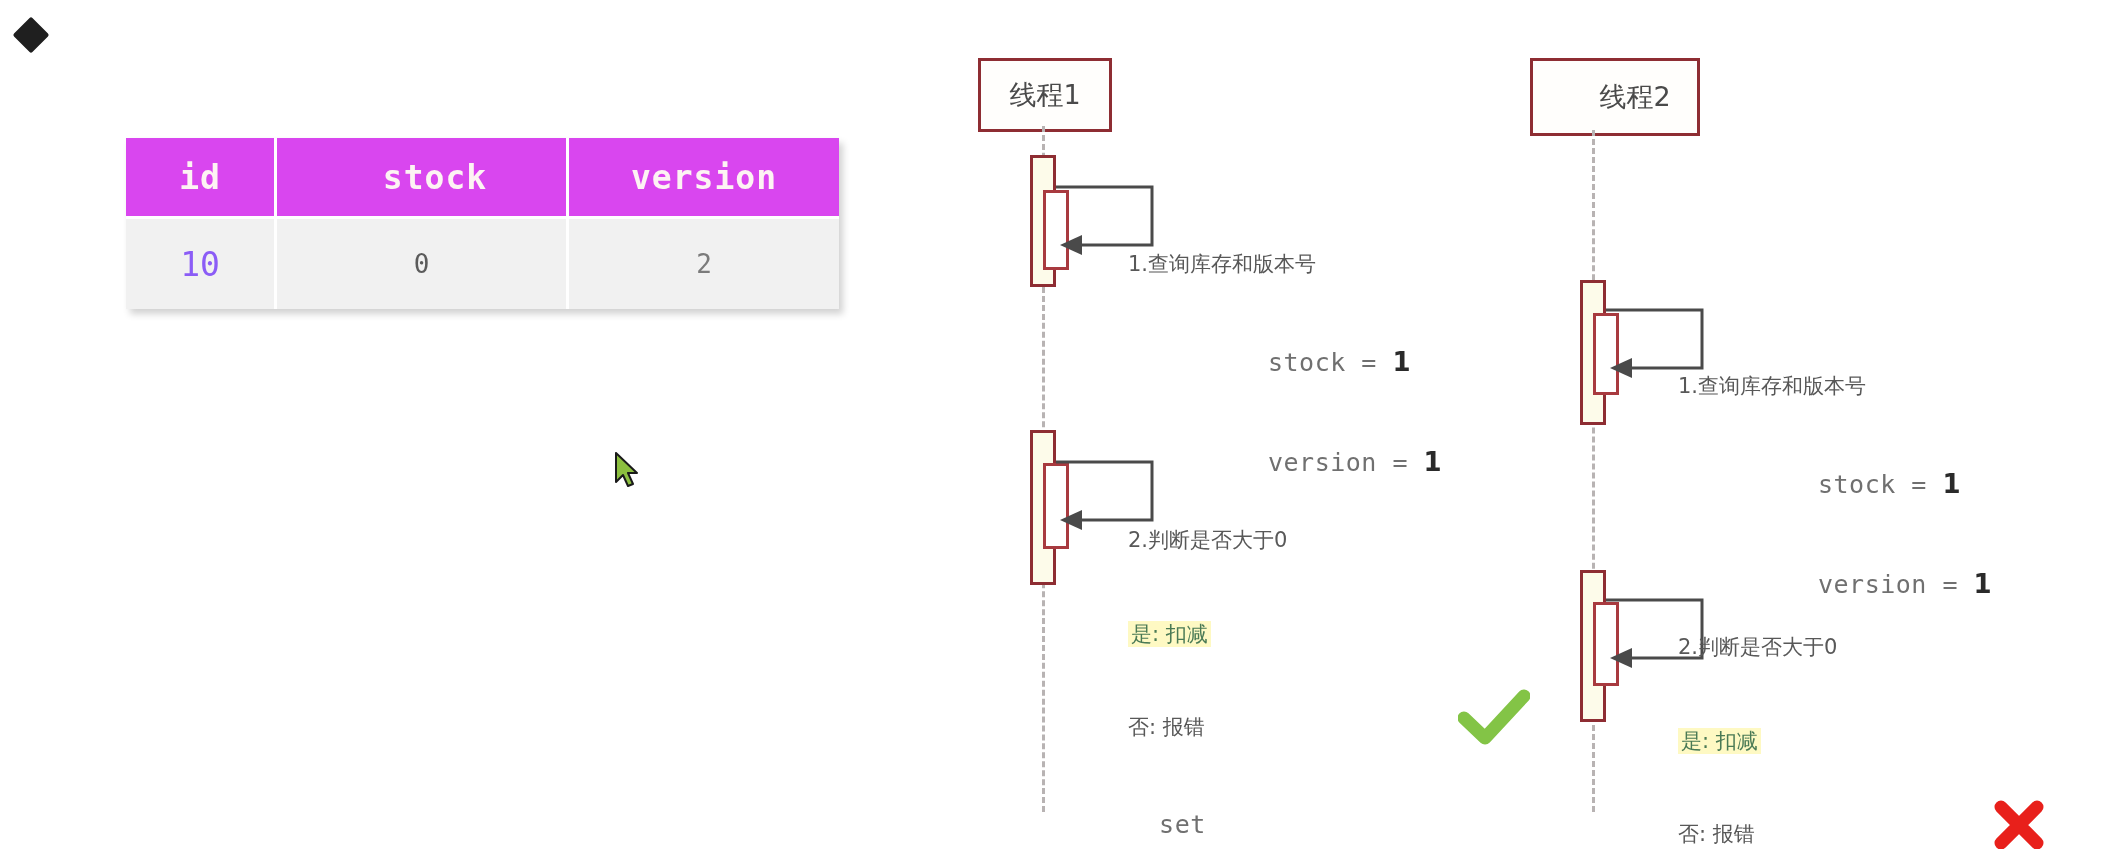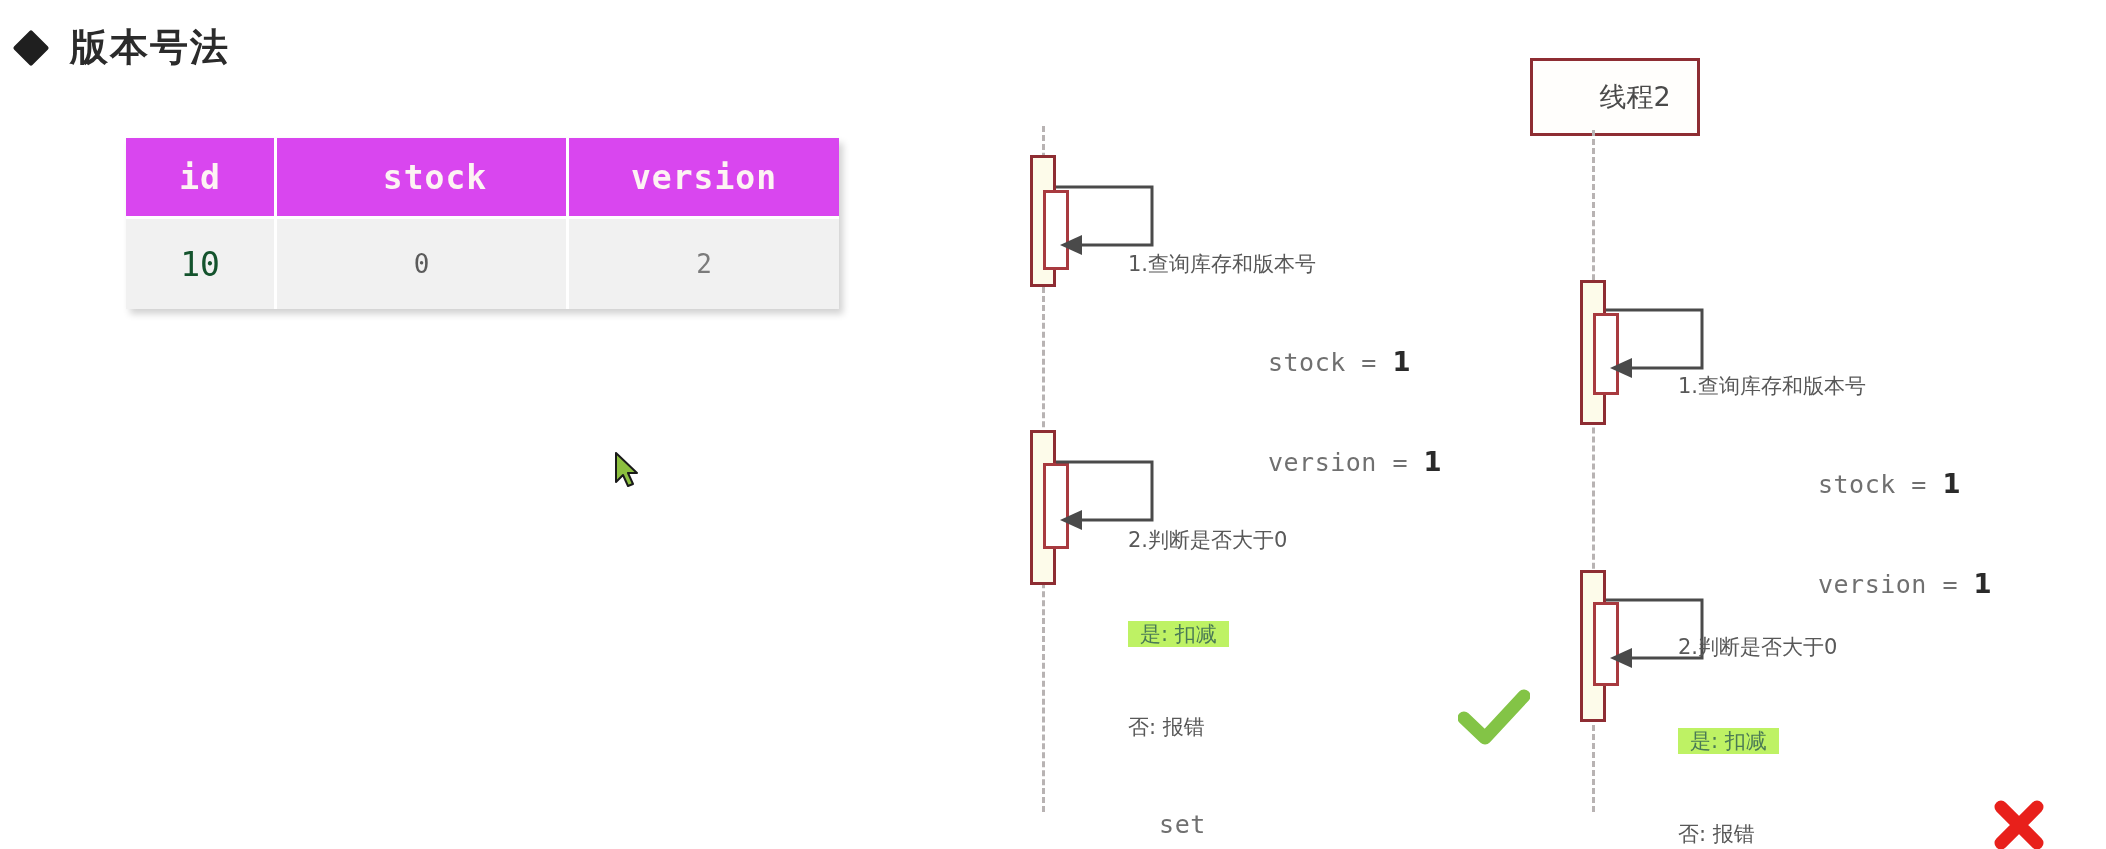--- a/index.html
+++ b/index.html
@@ -71,21 +71,21 @@
   table.data-table th:last-child { border-right: none; }
   table.data-table td {
     background: #f1f1f1;
     height: 88px;
     text-align: center;
     border-right: 3px solid #ffffff;
     border-top: 3px solid #ffffff;
     font-family: "DejaVu Sans Mono", "Liberation Mono", monospace;
   }
   table.data-table td:last-child { border-right: none; }
-  .c-id     { font-size: 33px; color: #14532d; }
+  .c-id     { font-size: 33px; color: #8b5cf6; }
   .c-stock  { font-size: 26px; color: #5b5b5b; }
   .c-version{ font-size: 26px; color: #7b7b7b; }
   .col-id      { width: 146px; }
   .col-stock   { width: 260px; padding-left: 28px; }
   .col-version { width: 268px; }
 
   
   .seq { position: absolute; left: 0; top: 0; width: 2106px; height: 849px; }
 
   .actor-box {
@@ -143,41 +143,40 @@
     color: #707070;
     letter-spacing: 0.5px;
   }
   .msg .num {
     font-family: "DejaVu Sans", "Liberation Sans", sans-serif;
     font-weight: bold;
     font-size: 26px;
     color: #2a2a2a;
   }
   .hl {
-    background: #bef264;
+    background: #fef9c3;
     color: #4a7a55;
-    padding: 1px 12px;
+    padding: 1px 3px;
   }
   .line { display: block; }
 
   
   .mark-check { position: absolute; }
   .mark-x { position: absolute; }
 
   
   .cursor { position: absolute; }
 </style>
 </head>
 <body>
 
 <div class="stage">
 
   <div class="title-row">
     <span class="title-diamond"></span>
-    <span class="title-text">版本号法</span>
   </div>
 
   <div class="tbl-wrap">
     <table class="data-table">
       <thead>
         <tr>
           <th class="col-id">id</th>
           <th class="col-stock">stock</th>
           <th class="col-version">version</th>
         </tr>
@@ -187,20 +186,23 @@
           <td class="c-id">10</td>
           <td class="c-stock">0</td>
           <td class="c-version">2</td>
         </tr>
       </tbody>
     </table>
   </div>
 
   <div class="seq">
 
+    <div class="actor-box" style="left:978px; top:58px; width:128px; height:68px;">
+      <span>线程1</span>
+    </div>
     <div class="lifeline" style="left:1042px; top:126px; height:686px;"></div>
 
     <div class="act-outer" style="left:1030px; top:155px; width:26px; height:132px;"></div>
     <div class="act-inner" style="left:1043px; top:190px; width:26px; height:80px;"></div>
     <svg class="loop-svg" style="left:1056px; top:183px; width:130px; height:75px;" viewBox="0 0 130 75">
       <path d="M0 4 L96 4 L96 62 L22 62" fill="none" stroke="#4a4a4a" stroke-width="3"></path>
       <polygon points="26,52 4,62 26,72" fill="#4a4a4a"></polygon>
     </svg>
     <div class="msg" style="left:1128px; top:185px;">
       <span class="line cn">1.查询库存和版本号</span>

